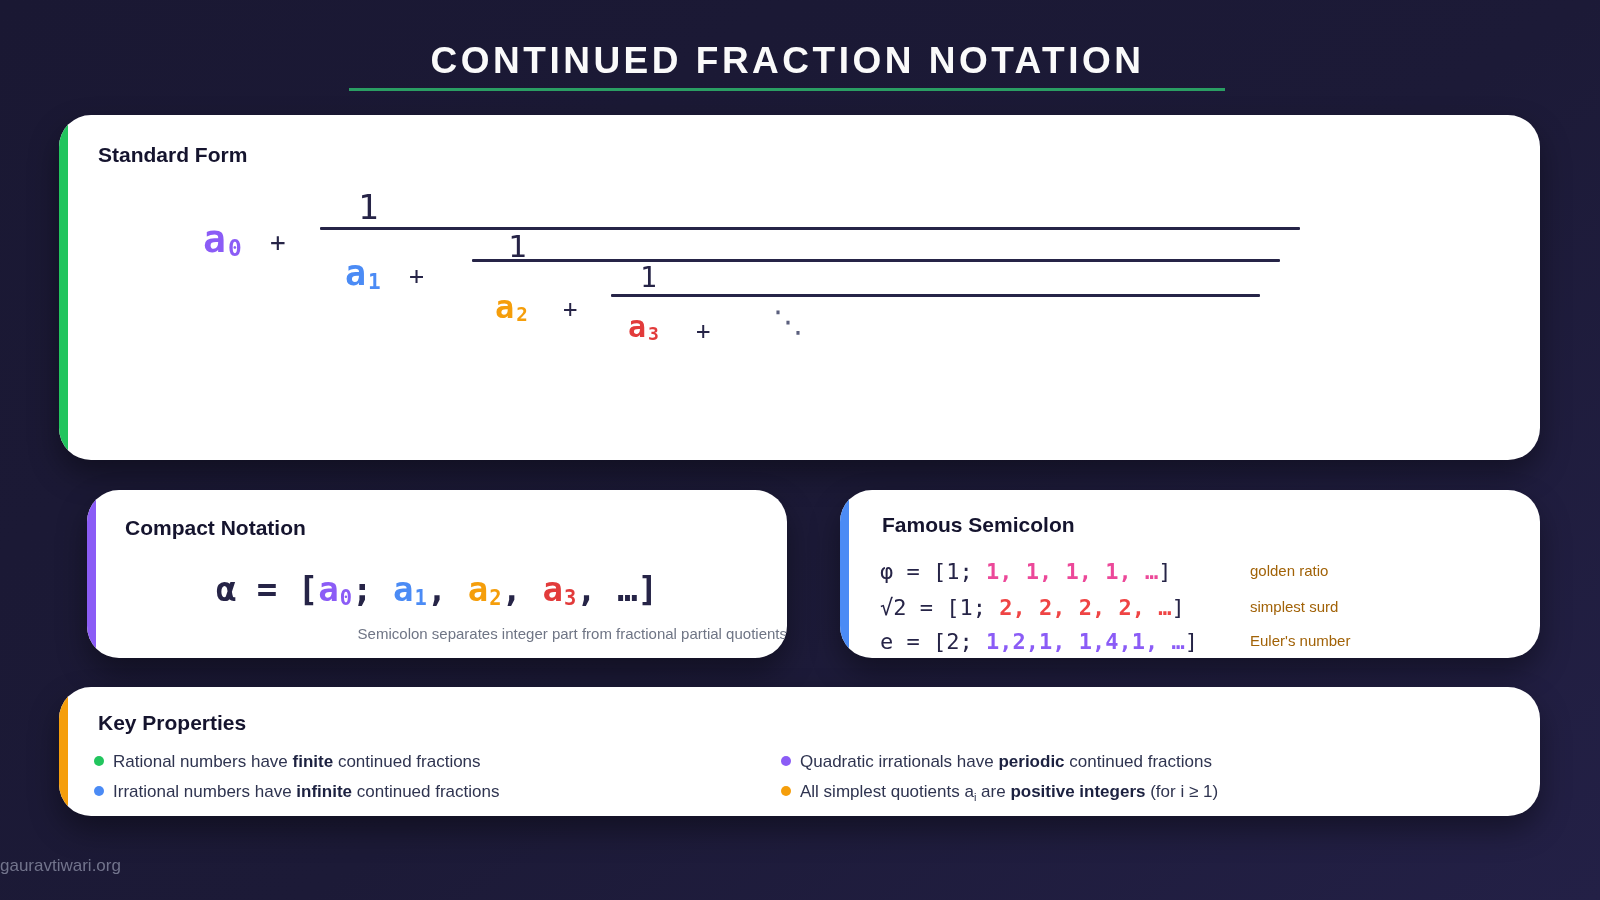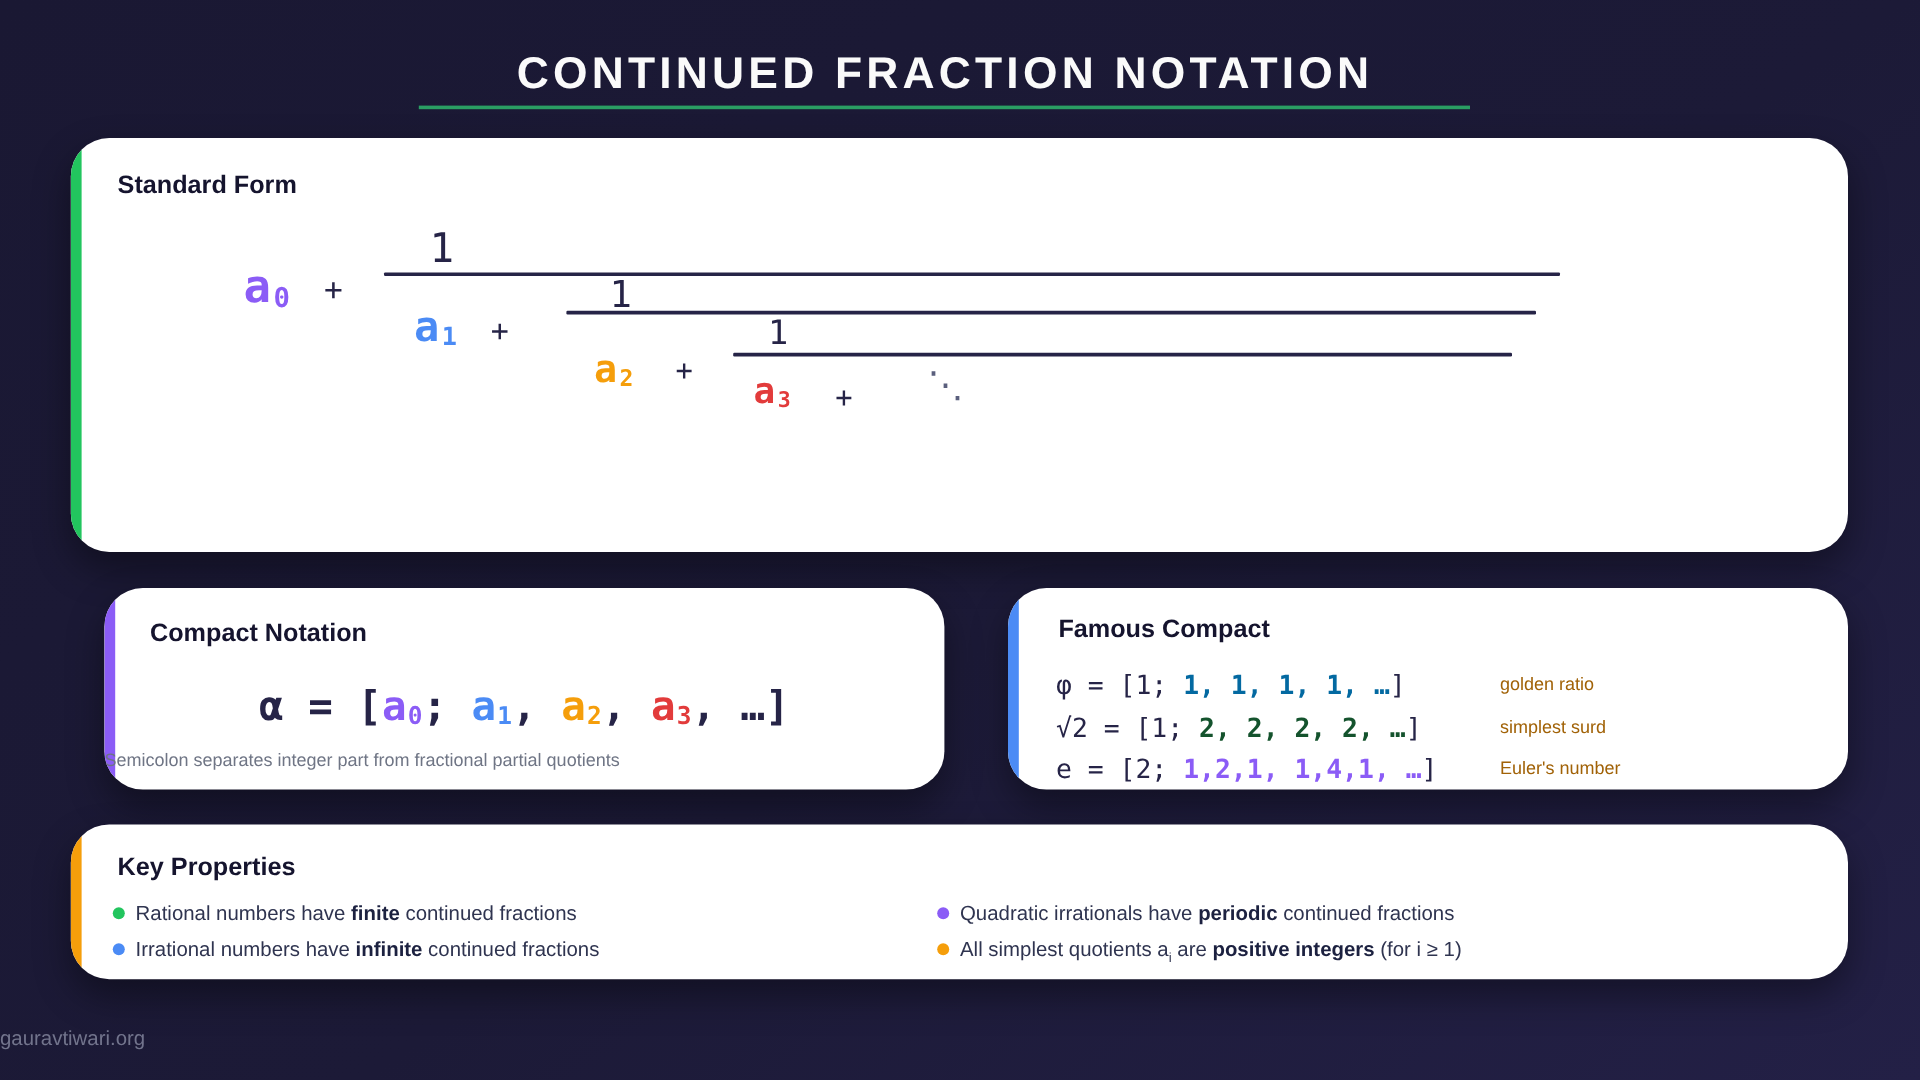--- a/index.html
+++ b/index.html
@@ -28,21 +28,21 @@
   .frac-el{position:absolute;line-height:1;white-space:nowrap;}
   .aterm{font-weight:bold;}
   .aterm .tsub{font-size:0.60em;display:inline-block;transform:translateY(0.18em);margin-left:2px;}
   .fnum,.fplus{color:#262447;}
   .fbar{position:absolute;background:#262447;height:3px;border-radius:1px;}
   .fdots{color:#5a5f7d;letter-spacing:2px;}
   
   .cn-eq{position:absolute;left:0;right:0;top:82px;display:flex;justify-content:center;
          font-size:34px;font-weight:bold;white-space:pre;line-height:1;}
   .cn-eq .csub{font-size:0.60em;display:inline-block;transform:translateY(0.18em);margin-left:1px;}
-  .cn-caption{position:absolute;left:0;right:0;top:135px;text-align:left;
+  .cn-caption{position:absolute;left:0;right:0;top:135px;text-align:right;
               font-size:15px;color:#6f7585;}
   
   .fx-row{position:absolute;left:40px;font-size:22px;color:#262447;white-space:pre;line-height:1.15;}
   .fx-values{font-weight:bold;}
   .fx-label{position:absolute;left:410px;font-size:15px;color:#a16207;line-height:1;}
   
   .kp-item{position:absolute;font-size:17px;color:#2f3450;line-height:1;white-space:nowrap;}
   .kp-item b{color:#1c2140;}
   .kp-item sub{font-size:0.65em;}
   .kp-dot{position:absolute;width:10px;height:10px;border-radius:50%;}
@@ -84,26 +84,26 @@
   <div class="stripe" style="background-color: rgb(139, 92, 246);"></div>
   <div class="card-heading" style="left:38px;top:26px;">Compact Notation</div>
   <div class="cn-eq mono">
     <span style="color: rgb(38, 36, 71);">α = [</span><span style="color: rgb(139, 92, 246);"><span>a</span><span class="csub">0</span></span><span style="color: rgb(38, 36, 71);">; </span><span style="color: rgb(75, 139, 245);"><span>a</span><span class="csub">1</span></span><span style="color: rgb(38, 36, 71);">, </span><span style="color: rgb(245, 158, 11);"><span>a</span><span class="csub">2</span></span><span style="color: rgb(38, 36, 71);">, </span><span style="color: rgb(226, 59, 59);"><span>a</span><span class="csub">3</span></span><span style="color: rgb(38, 36, 71);">, …]</span>
   </div>
   <div class="cn-caption">Semicolon separates integer part from fractional partial quotients</div>
 </div>
 
 <div class="card" id="card-famous">
   <div class="stripe" style="background-color: rgb(75, 139, 245);"></div>
-  <div class="card-heading" style="left:42px;top:23px;">Famous Compact</div>
+  <div class="card-heading" style="left:42px;top:23px;">Famous Semicolon</div>
 
-  <div class="fx-row mono" style="top:69px;"><span>φ = [1; </span><span class="fx-values" style="color: #0369a1;">1, 1, 1, 1, …</span><span>]</span></div>
+  <div class="fx-row mono" style="top:69px;"><span>φ = [1; </span><span class="fx-values" style="color: #ec4899;">1, 1, 1, 1, …</span><span>]</span></div>
   <div class="fx-label" style="top:73px;">golden ratio</div>
 
-  <div class="fx-row mono" style="top:105px;"><span>√2 = [1; </span><span class="fx-values" style="color: #14532d;">2, 2, 2, 2, …</span><span>]</span></div>
+  <div class="fx-row mono" style="top:105px;"><span>√2 = [1; </span><span class="fx-values" style="color: #ef4444;">2, 2, 2, 2, …</span><span>]</span></div>
   <div class="fx-label" style="top:109px;">simplest surd</div>
 
   <div class="fx-row mono" style="top:139px;"><span>e = [2; </span><span class="fx-values" style="color: rgb(139, 92, 246);">1,2,1, 1,4,1, …</span><span>]</span></div>
   <div class="fx-label" style="top:143px;">Euler's number</div>
 </div>
 
 <div class="card" id="card-key">
   <div class="stripe" style="background-color: rgb(245, 158, 11);"></div>
   <div class="card-heading" style="left:39px;top:24px;">Key Properties</div>
 

